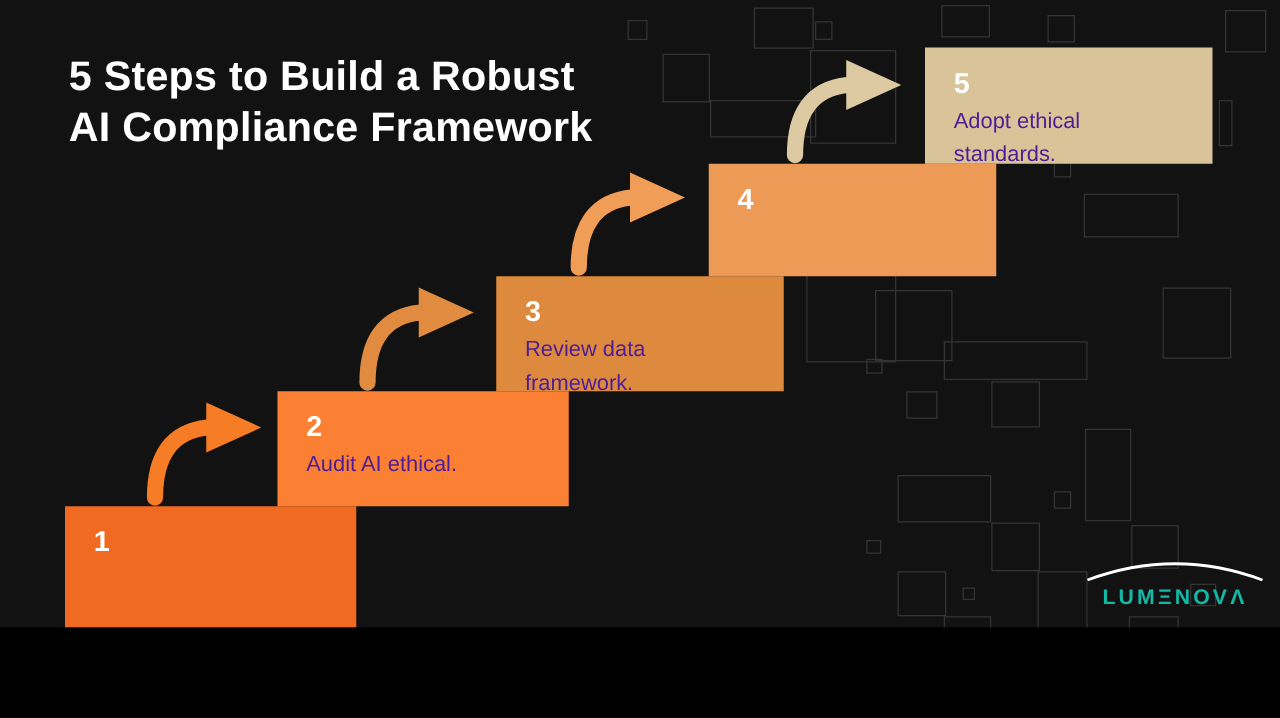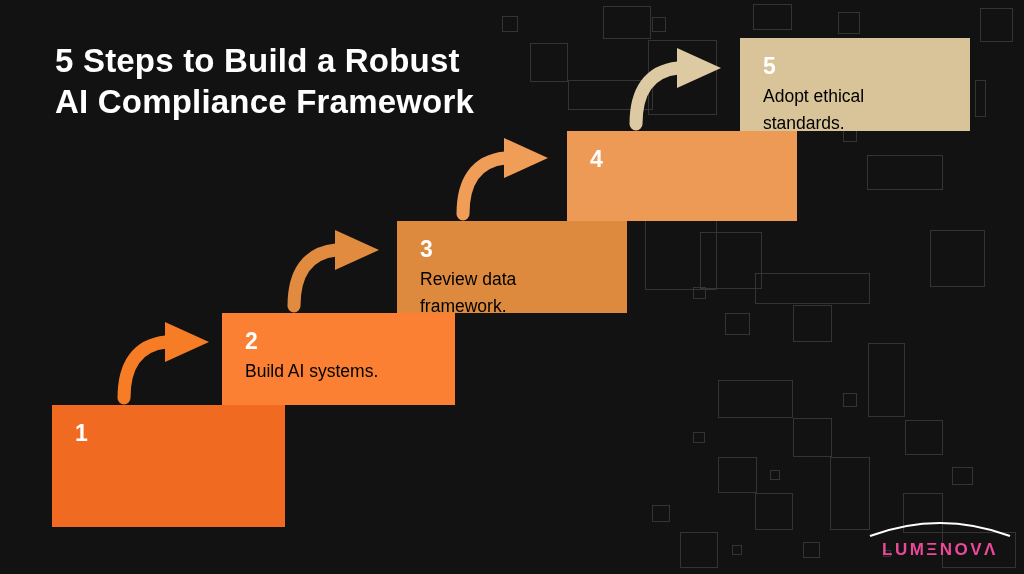--- a/index.html
+++ b/index.html
@@ -1,20 +1,20 @@
 <!DOCTYPE html>
 <html><head>
 <meta charset="utf-8">
 <style>
   * { margin: 0; padding: 0; box-sizing: border-box; }
   html, body { background: #000; }
   #canvas {
     position: relative;
     width: 1024px;
-    height: 574px;
+    height: 502px;
     background: #121212;
     overflow: hidden;
     font-family: "Liberation Sans", "DejaVu Sans", sans-serif;
   }
   
   #bg-squares { position: absolute; inset: 0; z-index: 1; }
   .bg-square {
     position: absolute;
     border: 1px solid #343434;
     background: transparent;
@@ -39,21 +39,21 @@
   }
   .step-number {
     font-size: 23px;
     font-weight: bold;
     color: #ffffff;
     line-height: 30px;
     margin-bottom: 2px;
   }
   .step-text {
     font-size: 17.5px;
-    color: #000000;
+    color: #4c1d95;
     line-height: 26.5px;
     white-space: pre-line;
     max-width: 175px;
   }
   .step-1 { left: 52px;  top: 405px; width: 233px; height: 122px; }
   .step-2 { left: 222px; top: 313px; width: 233px; height: 92px;  }
   .step-3 { left: 397px; top: 221px; width: 230px; height: 92px;  }
   .step-4 { left: 567px; top: 131px; width: 230px; height: 90px;  }
   .step-5 { left: 740px; top: 38px;  width: 230px; height: 93px;  }
   
@@ -66,21 +66,21 @@
   #logo {
     position: absolute;
     right: 12px;
     bottom: 14px;
     width: 144px;
     z-index: 5;
     text-align: center;
   }
   #logo-arc { display: block; margin-bottom: 2px; }
   #logo-text {
-    color: #ec4899;
+    color: #14b8a6;
     font-size: 17px;
     font-weight: bold;
     letter-spacing: 2.5px;
     line-height: 20px;
     white-space: nowrap;
   }
 </style>
 </head>
 <body>
 
@@ -143,21 +143,21 @@
   <svg class="arrow arrow-4" width="110" height="96" viewBox="0 0 110 96">
     <path d="M14 89 C 14 56, 27 36, 56 33" fill="none" stroke-width="13" stroke-linecap="round" stroke="#DECAA2"></path>
     <polygon points="55,13 99,33 55,53" fill="#DECAA2"></polygon>
   </svg>
 
   <div class="step-box step-1" style="background: rgb(241, 106, 34);">
     <div class="step-number">1</div>
   </div>
   <div class="step-box step-2" style="background: rgb(251, 128, 51);">
     <div class="step-number">2</div>
-    <div class="step-text">Build AI systems.</div>
+    <div class="step-text">Audit AI ethical.</div>
   </div>
   <div class="step-box step-3" style="background: rgb(222, 138, 62);">
     <div class="step-number">3</div>
     <div class="step-text">Review data
 framework.</div>
   </div>
   <div class="step-box step-4" style="background: rgb(238, 154, 87);">
     <div class="step-number">4</div>
   </div>
   <div class="step-box step-5" style="background: rgb(217, 196, 153);">

